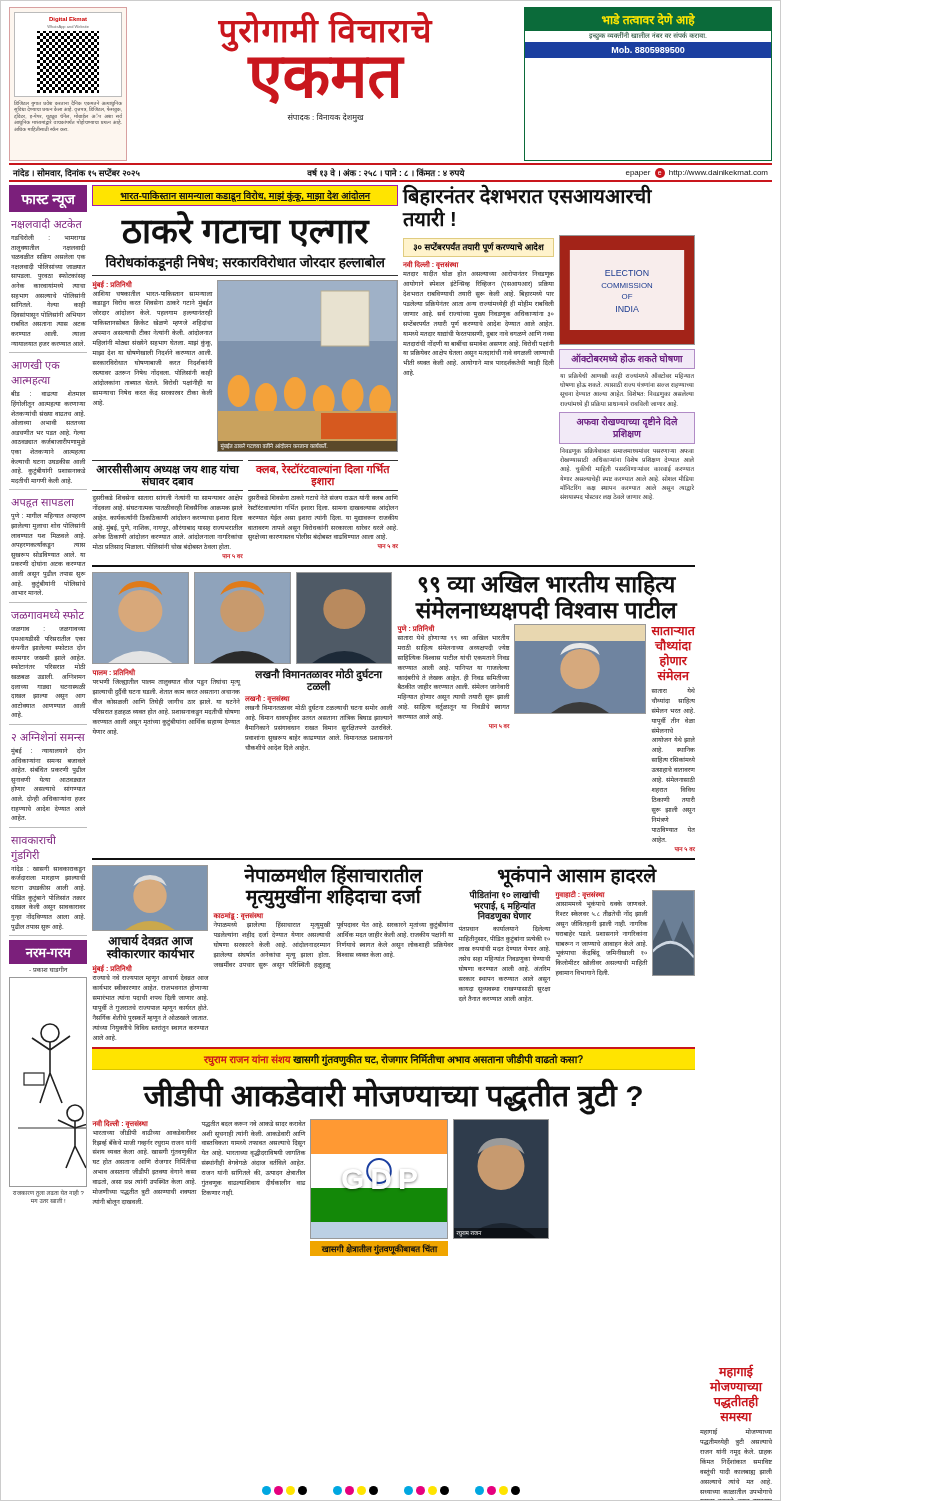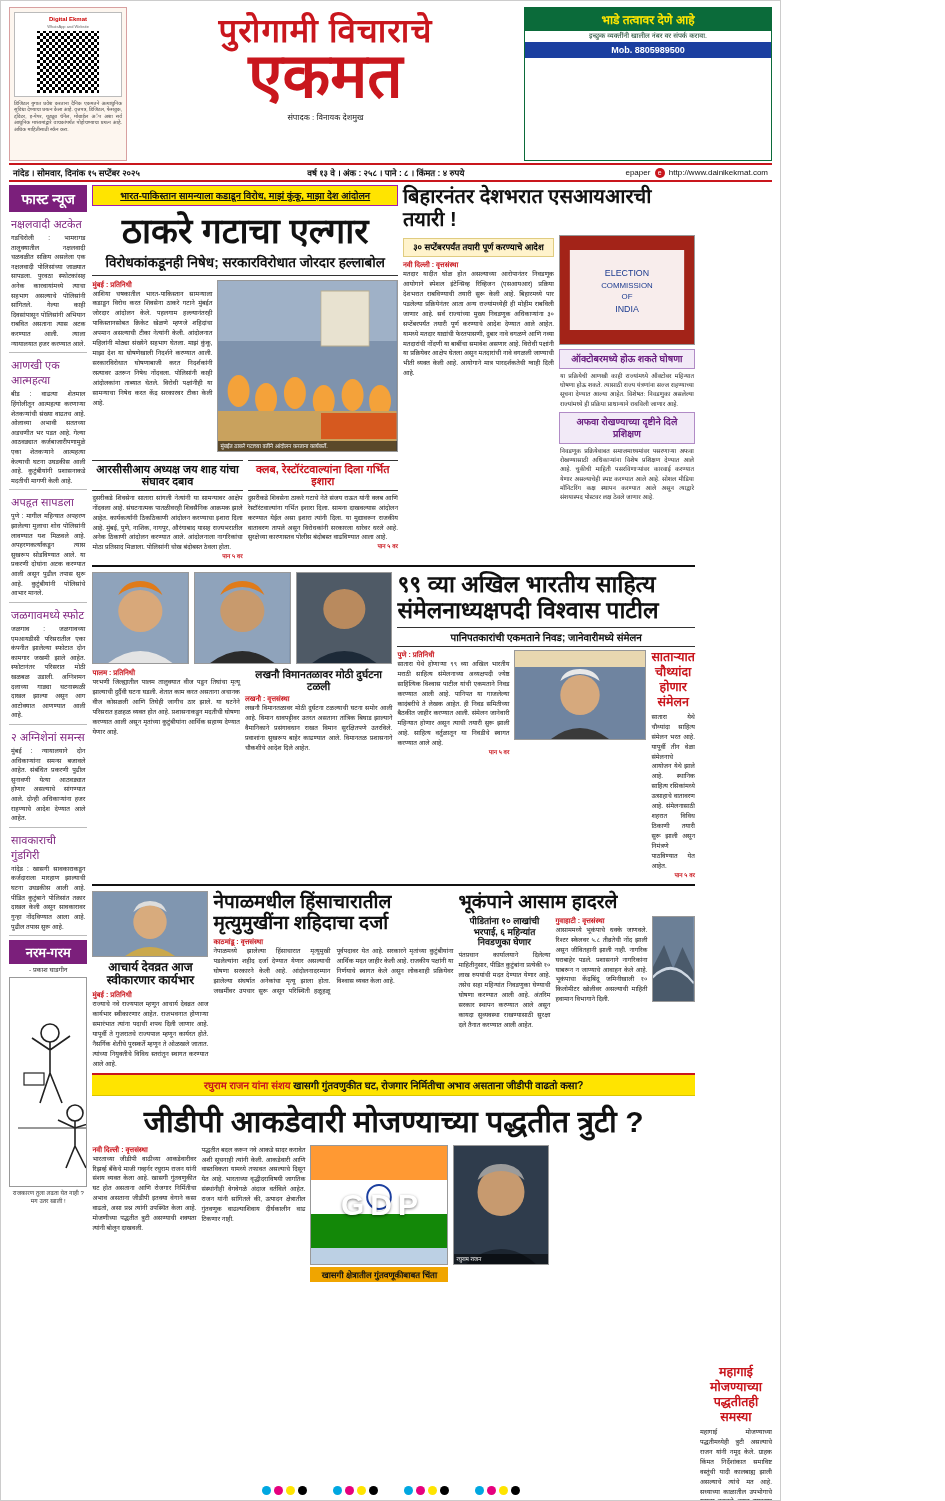--- a/index.html
+++ b/index.html
@@ -223,21 +223,21 @@
   }
   .box-head-purple {
     background: #f2eaf7; border: 1px solid #b18bc6; color: #6b2080;
     font-size: 9.5px; font-weight: bold; text-align: center; padding: 3px; line-height: 1.25;
   }
   .box-body { font-size: 6.2px; line-height: 1.5; text-align: justify; color: #222; padding: 2px 1px; }
 
   .section-divider { border-top: 2px solid #111; margin: 5px 0; }
 
   .mid-head {
-    font-size: 23px; font-weight: bold; color: #111; text-align: left; line-height: 1.12;
+    font-size: 23px; font-weight: bold; color: #111; text-align: center; line-height: 1.12;
   }
   .mid-sub {
     font-size: 10px; font-weight: bold; color: #111; text-align: center;
     border-top: 1px solid #333; border-bottom: 1px solid #333;
     padding: 2px 0; margin: 3px 0;
   }
   .sidebar-title {
     font-size: 12.5px; font-weight: bold; color: #c9161d; text-align: center; line-height: 1.2;
   }
 
@@ -481,21 +481,20 @@
             <div style="flex:1">
               <div class="subhead" style="font-size:10.5px">लखनौ विमानतळावर मोठी दुर्घटना टळली</div>
               <div class="byline mt2">लखनौ : वृत्तसंस्था</div>
               <div class="body-text">लखनौ विमानतळावर मोठी दुर्घटना टळल्याची घटना समोर आली आहे. विमान धावपट्टीवर उतरत असताना तांत्रिक बिघाड झाल्याने वैमानिकाने प्रसंगावधान राखत विमान सुरक्षितपणे उतरविले. प्रवाशांना सुखरूप बाहेर काढण्यात आले. विमानतळ प्रशासनाने चौकशीचे आदेश दिले आहेत.</div>
             </div>
           </div>
         </div>
 
         <div style="flex:1">
           <div class="mid-head">९९ व्या अखिल भारतीय साहित्य संमेलनाध्यक्षपदी विश्वास पाटील</div>
-          <div class="mid-sub">पानिपतकारांची एकमताने निवड; जानेवारीमध्ये संमेलन</div>
           <div class="flexrow">
             <div style="width:112px">
               <div class="byline">पुणे : प्रतिनिधी</div>
               <div class="body-text">सातारा येथे होणाऱ्या ९९ व्या अखिल भारतीय मराठी साहित्य संमेलनाच्या अध्यक्षपदी ज्येष्ठ साहित्यिक विश्वास पाटील यांची एकमताने निवड करण्यात आली आहे. पानिपत या गाजलेल्या कादंबरीचे ते लेखक आहेत. ही निवड समितीच्या बैठकीत जाहीर करण्यात आली. संमेलन जानेवारी महिन्यात होणार असून त्याची तयारी सुरू झाली आहे. साहित्य वर्तुळातून या निवडीचे स्वागत करण्यात आले आहे.</div>
               <div class="more-tag">पान ५ वर</div>
             </div>
             <div style="width:132px">
               <div class="photo" style="height:90px">
                 <svg width="100%" height="90" viewBox="0 0 132 90" preserveAspectRatio="none">
                   <rect width="132" height="90" fill="#6f84a0"></rect>

